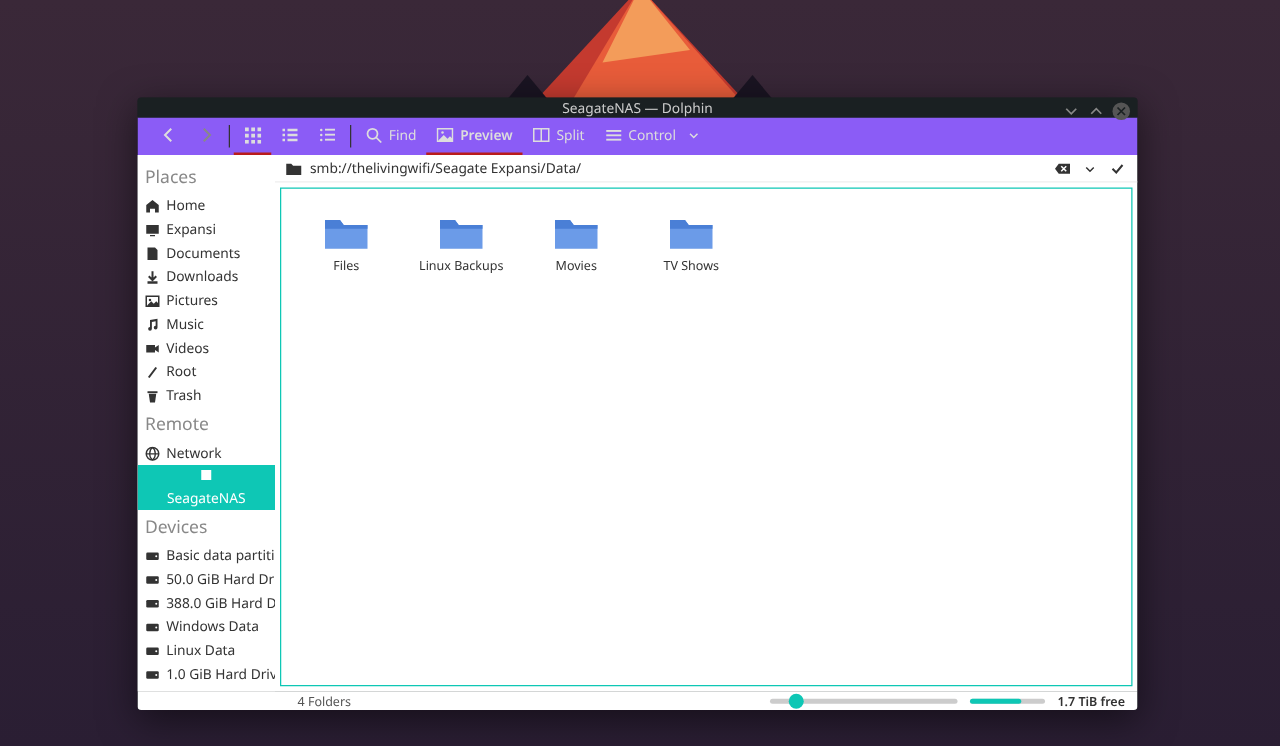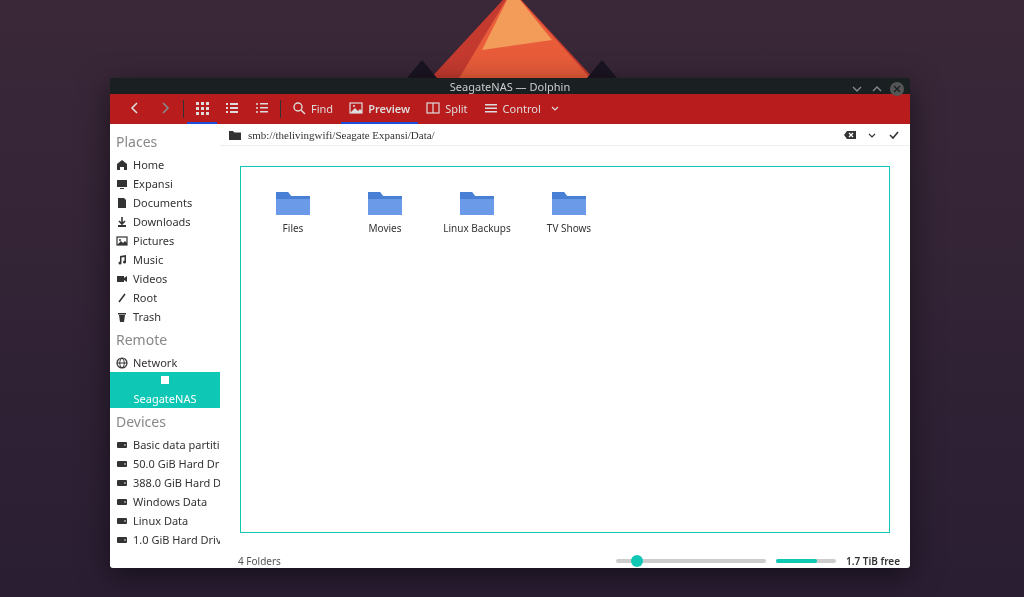--- a/index.html
+++ b/index.html
@@ -33,45 +33,45 @@
   position: relative;
   font-size: 11px;
 }
 .titlebar-buttons {
   position: absolute; right: 6px; top: 4px;
   display: flex; gap: 6px; align-items: center;
 }
 .tb-btn { width: 14px; height: 14px; display:flex; align-items:center; justify-content:center; color:#888; cursor:pointer; }
 .tb-close { width:14px; height:14px; border-radius:50%; background:#555; display:flex; align-items:center; justify-content:center; font-size:9px; color:#222; }
 .toolbar {
-  height: 30px; background:#b91c1c;
+  height: 30px; background:#8b5cf6;
   display:flex; align-items:center; padding: 0 10px; gap:0;
   color:#ddd;
 }
 .tbtn { display:flex; align-items:center; gap:5px; padding:3px 8px; cursor:pointer; font-size:11px; border-bottom: 2px solid transparent; height: 30px;}
-.tbtn.active { border-bottom: 2px solid #1d4ed8; }
+.tbtn.active { border-bottom: 2px solid #b91c1c; }
 .tbtn .ico { width:14px; height:14px; display:flex; align-items:center; justify-content:center; }
 .sep { width:1px; height:18px; background:#333; margin:0 3px;}
 .body {
   flex:1; display:flex; background:#fff; color:#333;
 }
 .sidebar {
   width:110px; background:#fff; border-right: none;
   padding: 4px 0; overflow:hidden;
 }
 .side-header { color:#888; font-size:14px; padding:4px 6px; }
 .side-item { display:flex; align-items:center; gap:5px; padding:2px 6px; cursor:pointer; white-space:nowrap; overflow:hidden; text-overflow:ellipsis;}
 .side-item.active { background:#0ec7b5; color:#fff;flex-direction:column;}
 .side-item .ico { width:12px; height:12px; flex-shrink:0;}
 .main { flex:1; display:flex; flex-direction:column; }
-.locbar { height:22px; display:flex; align-items:center; padding:0 8px; gap:6px; font-size:11px; border-bottom:1px solid #eee;font-family:Liberation Serif, serif;}
+.locbar { height:22px; display:flex; align-items:center; padding:0 8px; gap:6px; font-size:11px; border-bottom:1px solid #eee;}
 .locbar .path { flex:1; color:#333;}
 .locbar .ctl { width:16px; height:16px; display:flex; align-items:center; justify-content:center; cursor:pointer; }
 .content {
-  flex:1; border:1px solid #0ec7b5; margin:20px;
+  flex:1; border:1px solid #0ec7b5; margin:4px;
   padding: 20px 12px;
   display:flex; align-content:flex-start; flex-wrap:wrap; gap: 12px;
 }
 .folder { width:80px; display:flex; flex-direction:column; align-items:center; gap:4px; cursor:pointer; }
 .folder-icon { width:38px; height:30px; }
 .folder-label { font-size:10px; text-align:center; color:#333;}
 .status { height:22px; display:flex; align-items:center; padding:0 10px; gap:10px; font-size:10px; color:#555;justify-content:space-between;}
 .status .count { flex:0 0 auto; margin-left: 118px;}
 .status .spacer { flex:1; }
 .slider { width:150px; height:4px; background:#ccc; border-radius:2px; position:relative;}
@@ -415,30 +415,30 @@
             </div>
             <div class="folder-label">Files</div>
           </div>
           <div class="folder">
             <div class="folder-icon">
               <svg width="38" height="30" viewBox="0 0 38 30">
                 <path d="M2 5 L14 5 L17 9 L36 9 L36 28 L2 28 Z" fill="#6b9be8"></path>
                 <path d="M2 5 L14 5 L17 9 L36 9 L36 12 L2 12 Z" fill="#4a7fd6"></path>
               </svg>
             </div>
-            <div class="folder-label">Movies</div>
+            <div class="folder-label">Linux Backups</div>
           </div>
           <div class="folder">
             <div class="folder-icon">
               <svg width="38" height="30" viewBox="0 0 38 30">
                 <path d="M2 5 L14 5 L17 9 L36 9 L36 28 L2 28 Z" fill="#6b9be8"></path>
                 <path d="M2 5 L14 5 L17 9 L36 9 L36 12 L2 12 Z" fill="#4a7fd6"></path>
               </svg>
             </div>
-            <div class="folder-label">Linux Backups</div>
+            <div class="folder-label">Movies</div>
           </div>
           <div class="folder">
             <div class="folder-icon">
               <svg width="38" height="30" viewBox="0 0 38 30">
                 <path d="M2 5 L14 5 L17 9 L36 9 L36 28 L2 28 Z" fill="#6b9be8"></path>
                 <path d="M2 5 L14 5 L17 9 L36 9 L36 12 L2 12 Z" fill="#4a7fd6"></path>
               </svg>
             </div>
             <div class="folder-label">TV Shows</div>
           </div>

